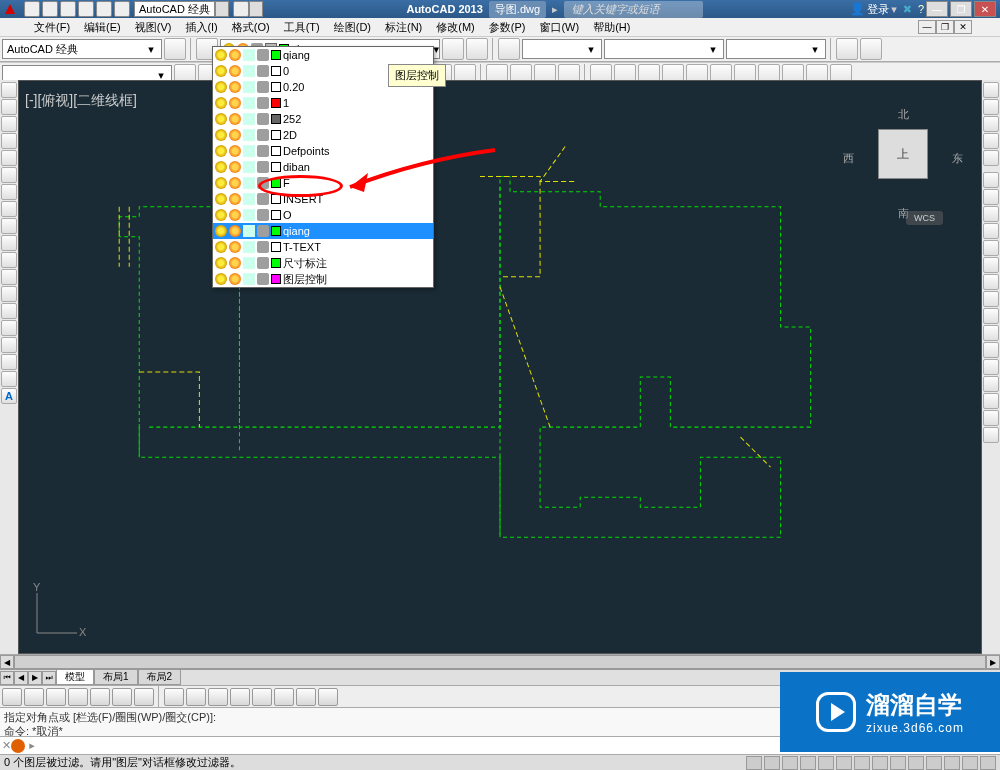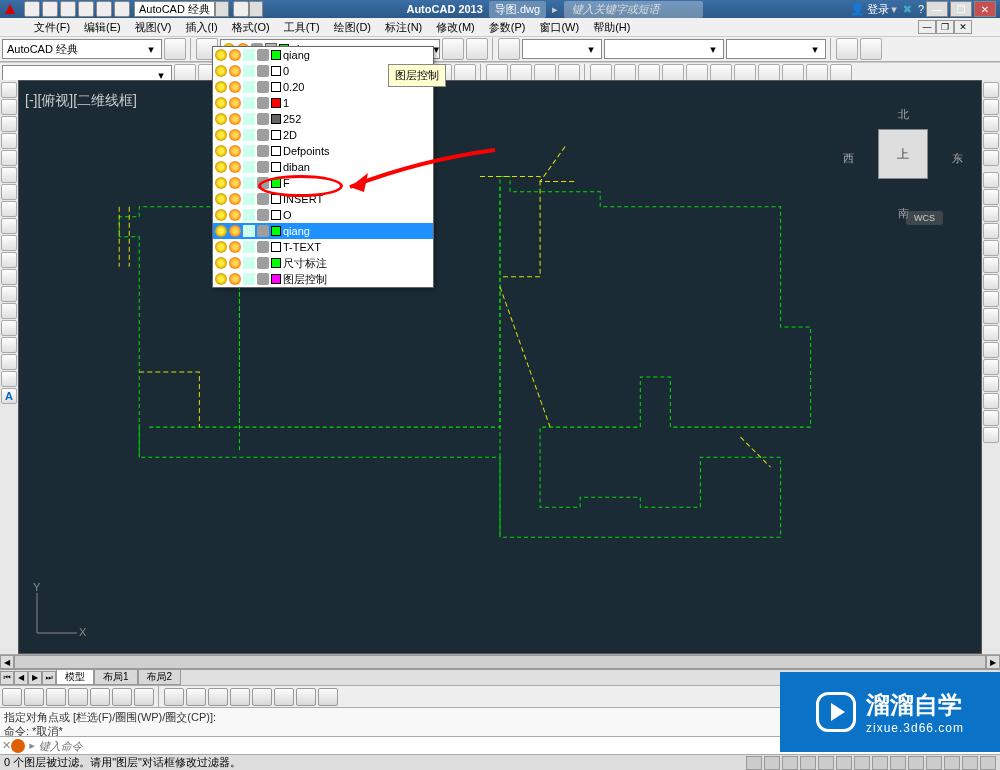--- a/index.html
+++ b/index.html
@@ -486,21 +486,20 @@
     <div class="status-btn"></div>
   </div>
   <div class="command-area">
     <div>指定对角点或 [栏选(F)/圈围(WP)/圈交(CP)]:</div>
     <div>命令: *取消*</div>
   </div>
   <div class="command-input-row">
     <span style="color:#888">✕</span>
     <div class="cmd-icon"></div>
     <span style="color:#888;margin-right:4px">▸</span>
-    <input class="cmd-input" placeholder="键入命令" style="">
   </div>
   <div class="very-bottom">
     <span>0 个图层被过滤。请用"图层"对话框修改过滤器。</span>
     <div class="vb-right">
       <div class="vb-btn"></div>
       <div class="vb-btn"></div>
       <div class="vb-btn"></div>
       <div class="vb-btn"></div>
       <div class="vb-btn"></div>
       <div class="vb-btn"></div>

